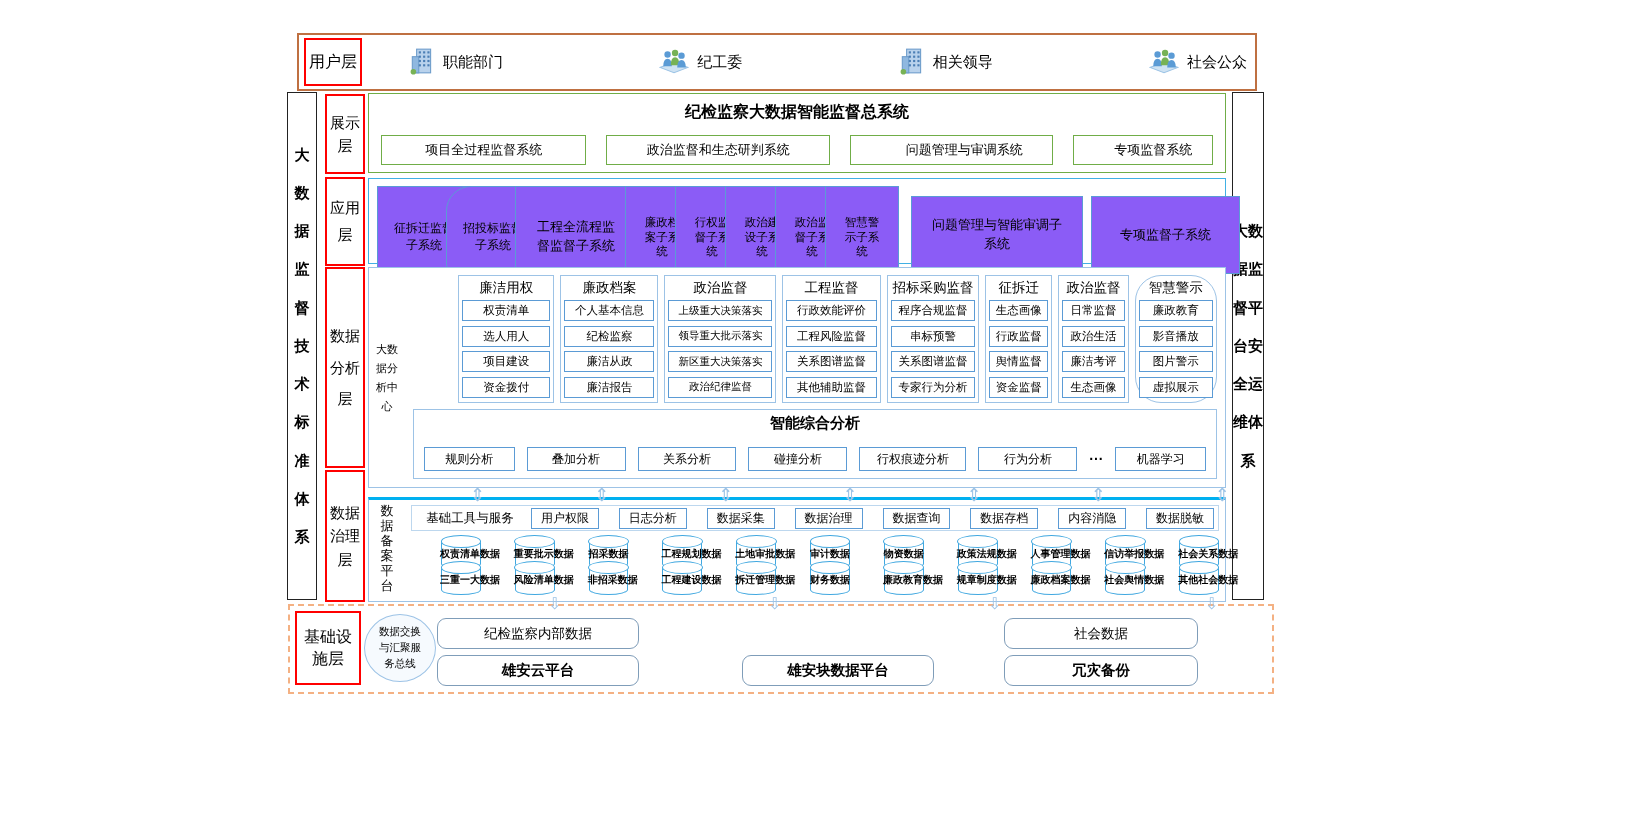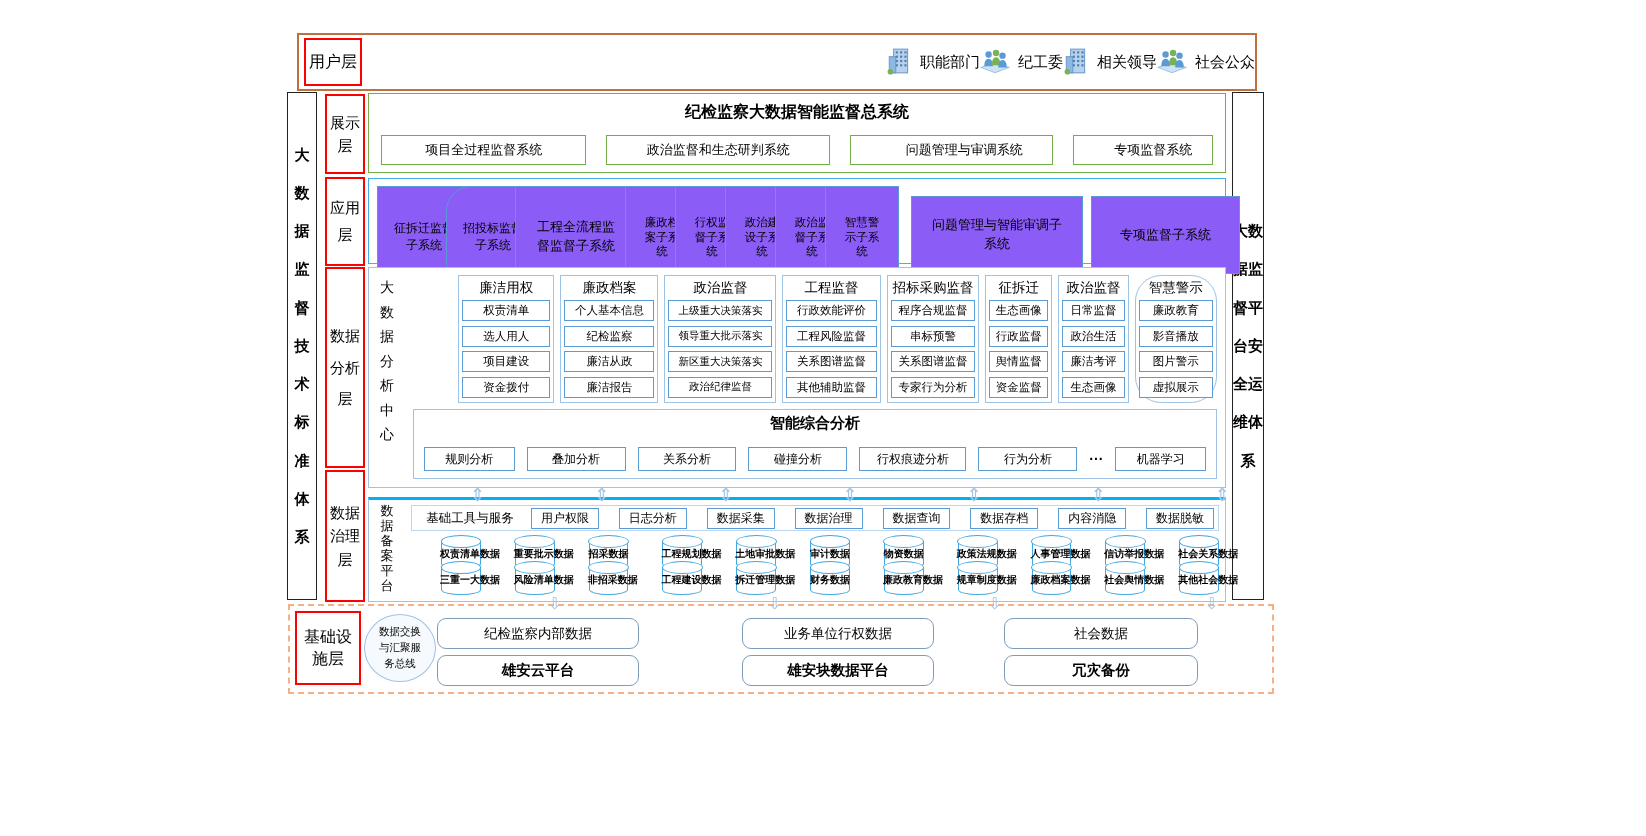--- a/index.html
+++ b/index.html
@@ -3,39 +3,39 @@
 <meta charset="utf-8">
 <style>
   html,body{margin:0;padding:0;background:#fff;}
   .canvas{position:relative;width:1646px;height:836px;background:#fff;overflow:hidden;
           font-family:"Liberation Sans",sans-serif;color:#000;}
   .cc{display:flex;align-items:center;justify-content:center;text-align:center;word-break:break-all;}
   
   .userband{position:absolute;left:297px;top:33px;width:956px;height:54px;border:2px solid #BF7041;background:#fff;}
   .redlabel{border:2px solid #FF0000;background:#fff;}
   .userlabel{position:absolute;left:5px;top:3px;width:54px;height:44px;font-size:16px;line-height:1.35;}
-  .users{position:absolute;left:110px;top:0;right:0;height:100%;display:flex;justify-content:flex-end;align-items:center;}
+  .users{position:absolute;left:110px;top:0;right:8px;height:100%;display:flex;justify-content:space-between;align-items:center;gap:27px;}
   .user{display:flex;align-items:center;gap:8px;font-size:15px;}
   
   .sidebar{position:absolute;top:92px;height:506px;border:1.5px solid #222;background:#fff;font-size:15px;font-weight:600;}
   .leftbar{left:287px;width:28px;line-height:2.55;}
   .rightbar{left:1232px;width:30px;line-height:2.55;}
   
   .laylab{position:absolute;left:325px;width:36px;font-size:15px;}
   
   .dispbox{position:absolute;left:368px;top:93px;width:856px;height:78px;border:1.5px solid #70AD47;background:#fff;}
   .disptitle{position:absolute;left:0;top:8px;width:100%;text-align:center;font-size:16px;font-weight:bold;}
   .sysrow{position:absolute;left:12px;right:12px;bottom:7px;height:30px;display:flex;gap:20px;}
   .sysbox{border:1.5px solid #70AD47;background:#fff;font-size:13px;}
   
   .appbox{position:absolute;left:368px;top:178px;width:856px;height:84px;border:1.5px solid #41B0E4;background:#fff;}
   .abox{position:absolute;border:1.4px solid #5B9BD5;background:#8b5cf6;font-size:12px;line-height:1.45;padding:16px;}
   
   .anabox{position:absolute;left:368px;top:267px;width:856px;height:219px;border:1.5px solid #9DC3E6;background:#fff;}
-  .centerlab{position:absolute;left:6px;top:3px;width:24px;height:180px;font-size:14px;line-height:1.75;}
+  .centerlab{position:absolute;left:6px;top:20px;width:24px;height:180px;font-size:11px;line-height:1.75;}
   .groups{position:absolute;left:44px;top:7px;right:8px;height:128px;display:flex;gap:6px;padding-left:45px;}
   .group{border:1.3px solid #9DC3E6;background:#fff;padding:1px 2px;display:flex;flex-direction:column;}
   .gtitle{height:21px;font-size:13.5px;flex:none;}
   .gitems{flex:1;display:flex;flex-direction:column;justify-content:space-around;gap:2px;padding:1px 1px 2px;}
   .gitem{height:19px;border:1.2px solid #5B9BD5;background:#fff;font-size:11.5px;white-space:nowrap;overflow:hidden;}
   .fsmall .gitem{font-size:10.5px;}
   .smartbox{position:absolute;left:44px;top:141px;right:8px;height:68px;border:1.3px solid #9DC3E6;background:#fff;}
   .smarttitle{position:absolute;top:4px;left:0;width:100%;text-align:center;font-size:15px;font-weight:bold;}
   .smartrow{position:absolute;left:10px;right:10px;bottom:8px;height:22px;display:flex;gap:12px;align-items:center;}
   .smitem{border:1.2px solid #5B9BD5;background:#fff;height:22px;font-size:12px;}
@@ -375,19 +375,18 @@
     <span style="left:768px;top:594px;">⇩</span>
     <span style="left:988px;top:594px;">⇩</span>
     <span style="left:1205px;top:594px;">⇩</span>
   </div>
 
   <div class="infband">
     <div class="inflabel redlabel cc">基础设施层</div>
     <div class="bus cc">数据交换与汇聚服务总线</div>
     <div class="ibox cc" style="left:147px;top:12px;width:200px;">纪检监察内部数据</div>
     <div class="ibox ibold cc" style="left:147px;top:49px;width:200px;">雄安云平台</div>
-    <div class="ibox cc" style="left:452px;top:12px;width:190px;">业务单位行权数据</div>
     <div class="ibox ibold cc" style="left:452px;top:49px;width:190px;">雄安块数据平台</div>
     <div class="ibox cc" style="left:714px;top:12px;width:192px;">社会数据</div>
     <div class="ibox ibold cc" style="left:714px;top:49px;width:192px;">冗灾备份</div>
   </div>
 
 </div>
 
 </body></html>

